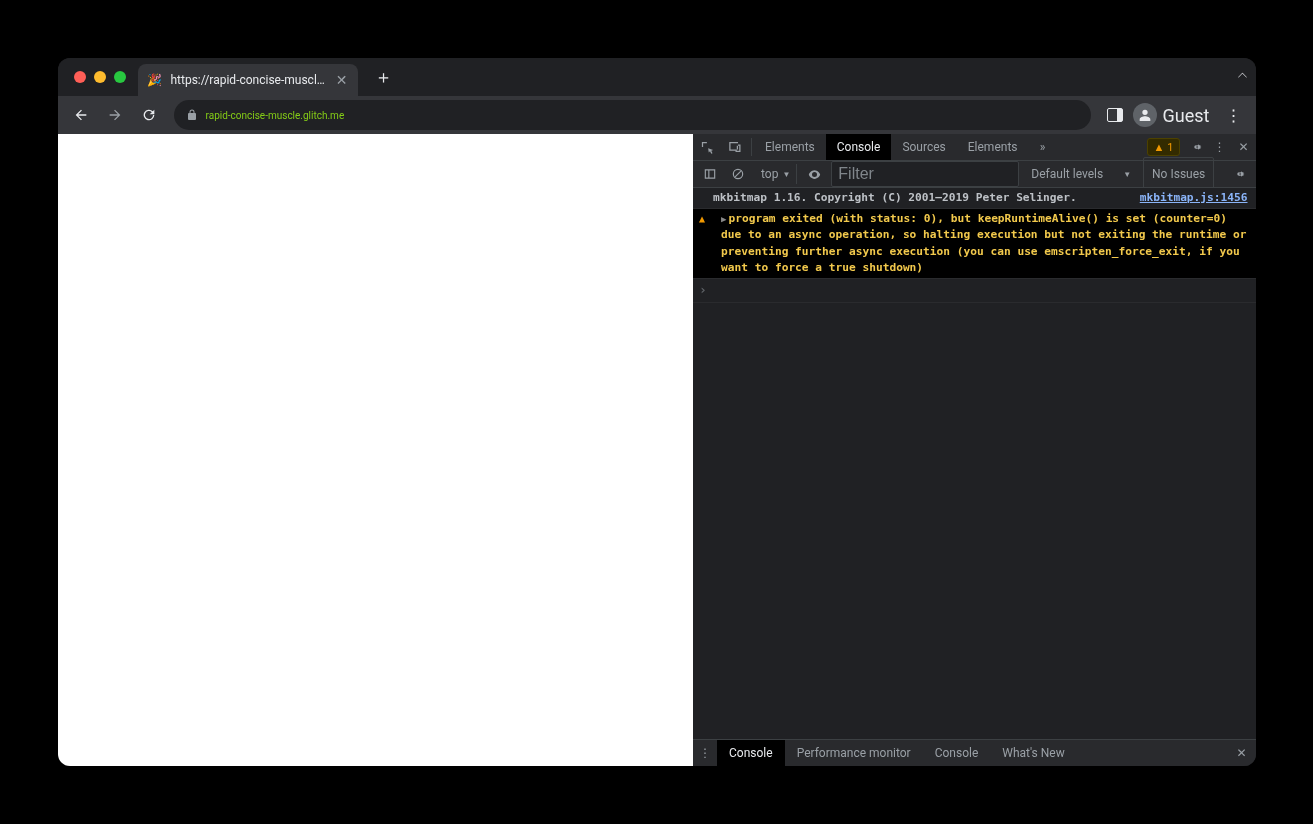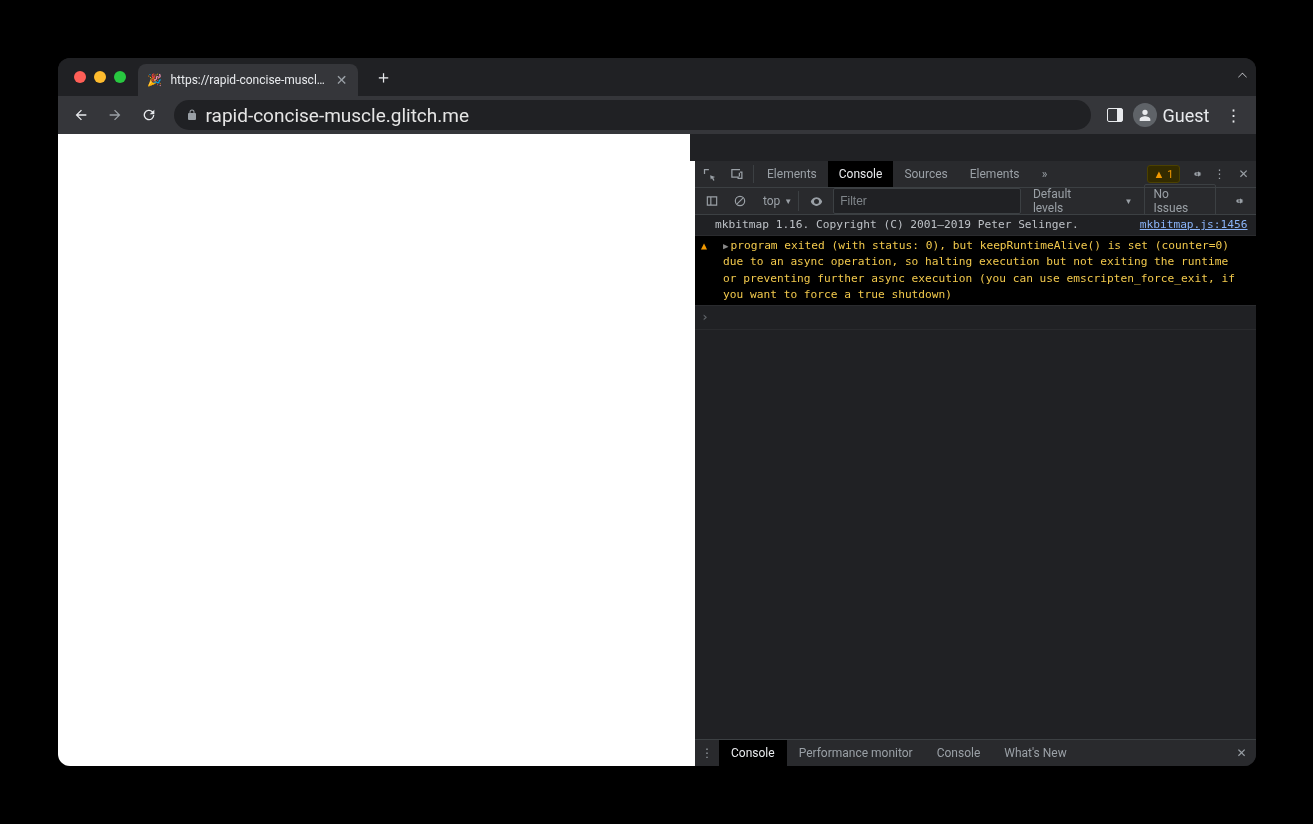--- a/index.html
+++ b/index.html
@@ -84,32 +84,32 @@
     background: #202124;
     height: 30px;
     border-radius: 15px;
     display: flex;
     align-items: center;
     padding: 0 12px;
     gap: 8px;
     margin: 0 6px;
   }
   .omnibox .lock { color:#9aa0a6; font-size:12px;}
-  .omnibox .url { color:#e5e5e5; font-size:19px; }
+  .omnibox .url { color:#84cc16; font-size:10px; }
   .toolbar .right { display:flex; align-items:center; gap:10px; padding-left:6px;}
   .panel-icon { width:16px; height:14px; border:1.5px solid #e8eaed; border-radius:2px; position:relative;}
   .panel-icon::after { content:""; position:absolute; right:0; top:0; bottom:0; width:5px; background:#e8eaed;}
   .avatar { width:24px; height:24px; border-radius:50%; background:#5f6368; display:flex; align-items:center; justify-content:center;}
   .avatar svg { fill:#e8eaed;}
   .guest { color:#e8eaed; font-size:18px; margin-left:-4px;}
   .vdots { color:#e8eaed; font-size:16px; padding:0 6px; cursor:pointer;}
   
   .content { flex:1; display:flex; min-height:0;}
   .page { flex: 0 0 52.8%; background:#ffffff;}
-  .devtools { flex: 1; background:#202124; display:flex; flex-direction:column; border-left:5px solid #ffffff; min-width:0;margin-top:27px;}
+  .devtools { flex: 1; background:#202124; display:flex; flex-direction:column; border-left:3px solid #ffffff; min-width:0;}
   
   .dt-tabs {
     height: 27px;
     background:#292a2d;
     border-bottom:1px solid #3c4043;
     display:flex;
     align-items:stretch;
     color:#9aa0a6;
     font-size:12px;
   }
@@ -129,30 +129,30 @@
   
   .con-tb {
     height:27px; background:#292a2d; border-bottom:1px solid #3c4043;
     display:flex; align-items:center; gap:6px; padding:0 6px;
     color:#9aa0a6; font-size:12px;
   }
   .con-tb .ib { width:22px; display:flex; align-items:center; justify-content:center; cursor:pointer;}
   .ctx-sel { display:flex; align-items:center; gap:4px; padding:0 6px; height:20px; cursor:pointer; border-right:1px solid #3c4043;}
   .filter-inp {
     background:#202124; border:1px solid #3c4043; color:#bdc1c6;
-    height:20px; border-radius:2px; padding:12px 6px; font-size:12px;
+    height:20px; border-radius:2px; padding:12px 6px; font-size:16px;
     width: 188px;
   }
   .filter-inp::placeholder { color:#80868b;}
   .levels { display:flex; align-items:center; gap:20px; padding:0 6px; cursor:pointer;}
   .issues-btn { border:1px solid #3c4043; height:20px; padding:16px 8px; border-radius:2px; display:flex; align-items:center; cursor:pointer;}
   .con-tb .spacer { flex:1;}
   
   .con-body { flex:1; font-family: Menlo, Consolas, monospace; font-size:11.2px; overflow:auto; background:#202124;}
-  .row { display:flex; padding:2px 8px 2px 6px; line-height:1.45; border-bottom:1px solid #2a2b2e;}
+  .row { display:flex; padding:2px 8px 2px 6px; line-height:1.45; border-bottom:1px solid #2a2b2e;font-weight:bold;}
   .row .gutter { width:14px; flex-shrink:0;}
   .row .msg { flex:1; white-space:pre-wrap; word-break:break-word;}
   .row .src { color:#8ab4f8; text-decoration:underline; margin-left:10px; white-space:nowrap;}
   .row.log .msg { color:#bdc1c6;}
   .row.warn { background:#000000; }
   .row.warn .msg { color:#f2c94c; padding-left:8px;}
   .row.warn .gutter::before {
     content:"▲"; color:#f29900; font-size:10px; position:relative; top:0px;
   }
   .row.prompt .msg { color:#5f6368;}

